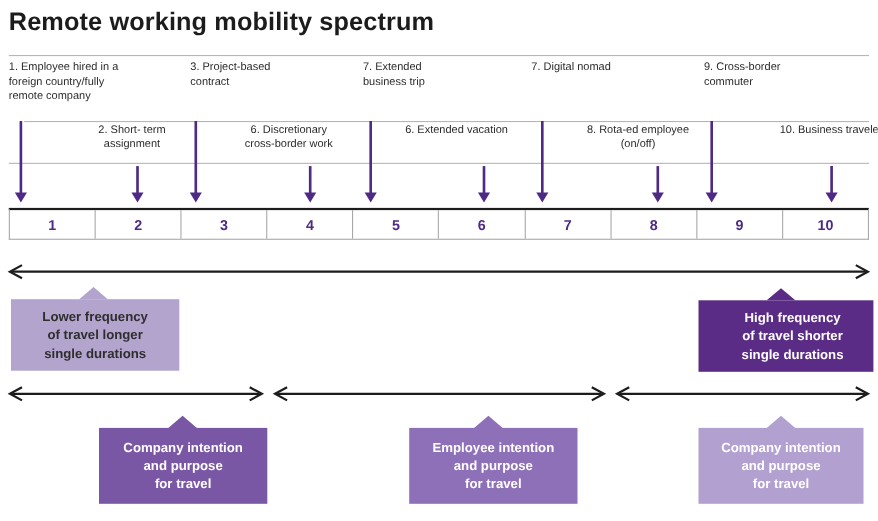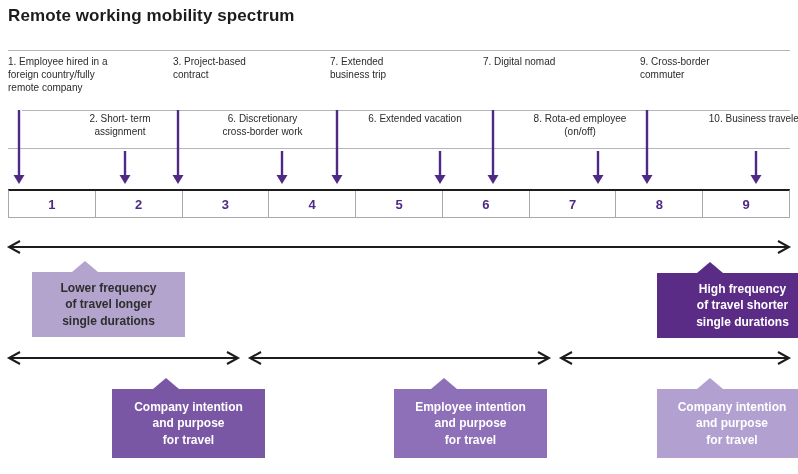--- a/index.html
+++ b/index.html
@@ -1,21 +1,21 @@
 <!DOCTYPE html>
 <html style="--purpleArrow: #4e2a84; --purpleDark: #5b2c86; --purpleMid: #7a57a5; --purpleMidLight: #8e70b8; --lavender: #b2a0d0; --lavenderLight: #b3a4ce;"><head>
 <meta charset="utf-8">
 <style>
   html,body{margin:0;padding:0;background:#ffffff;}
   #canvas{
     position:relative;width:798px;height:474px;background:#ffffff;overflow:hidden;
     font-family:"Liberation Sans","DejaVu Sans",sans-serif;color:#232323;
   }
   #page-title{
-    position:absolute;left:8px;top:6px;font-size:17px;font-weight:700;color:#1c1c1c;
+    position:absolute;left:8px;top:6px;font-size:23px;font-weight:700;color:#1c1c1c;
     letter-spacing:.1px;
   }
   .hline{position:absolute;height:1px;background:#b6b6b6;}
   #hline-top{left:8px;top:50px;width:782px;}
   #hline-mid{left:22px;top:110px;width:768px;}
   #hline-low{left:8px;top:148px;width:782px;}
   .spec-label{
     position:absolute;font-size:10px;line-height:1.32;color:#2b2b2b;
     white-space:pre-line;
   }
@@ -33,21 +33,21 @@
   }
   .scale-cell{
     flex:1;display:flex;align-items:center;justify-content:center;
     font-size:13px;font-weight:700;color:var(--purpleArrow);
     border-left:1px solid #a9a9a9;
   }
   .scale-cell:first-child{border-left:none;}
   .callout{
     position:absolute;display:flex;align-items:center;justify-content:center;
     text-align:center;font-size:12px;font-weight:700;line-height:1.35;
-    white-space:pre-line;color:#ffffff;margin-left:22px;
+    white-space:pre-line;color:#ffffff;
   }
   .pointer{
     position:absolute;width:0;height:0;
     border-left:13px solid transparent;border-right:13px solid transparent;
   }
   #callout-lower{left:10px;top:272px;width:153px;height:65px;background:var(--lavenderLight);color:#2e2e2e;}
   #pointer-lower{left:72px;top:261px;border-bottom:11px solid var(--lavenderLight);}
   #callout-high{left:635px;top:273px;width:147px;height:65px;background:var(--purpleDark);padding-left:12px;}
   #pointer-high{left:697px;top:262px;border-bottom:11px solid var(--purpleDark);}
   #callout-company-left{left:90px;top:389px;width:153px;height:69px;background:var(--purpleMid);}
@@ -139,20 +139,21 @@
   <div id="scale-row">
       <div class="scale-cell">1</div>
       <div class="scale-cell">2</div>
       <div class="scale-cell">3</div>
       <div class="scale-cell">4</div>
       <div class="scale-cell">5</div>
       <div class="scale-cell">6</div>
       <div class="scale-cell">7</div>
       <div class="scale-cell">8</div>
       <div class="scale-cell">9</div>
+      <div class="scale-cell">10</div>
     </div>
 
   <div class="callout" id="callout-lower">Lower frequency
 of travel longer
 single durations</div>
   <div class="pointer" id="pointer-lower"></div>
 
   <div class="callout" id="callout-high">High frequency
 of travel shorter
 single durations</div>

